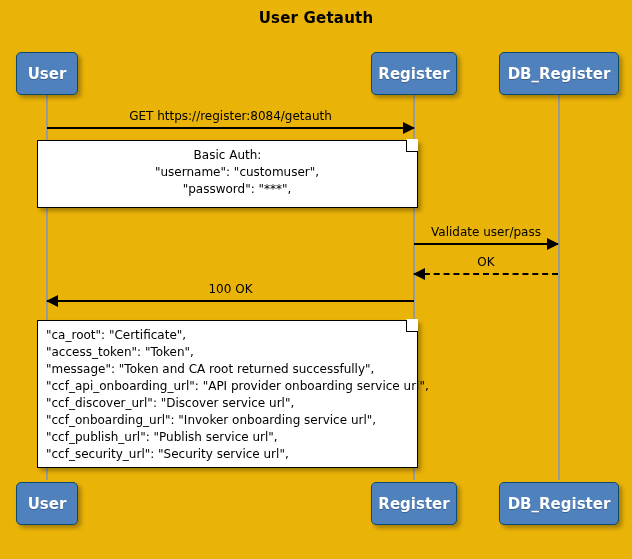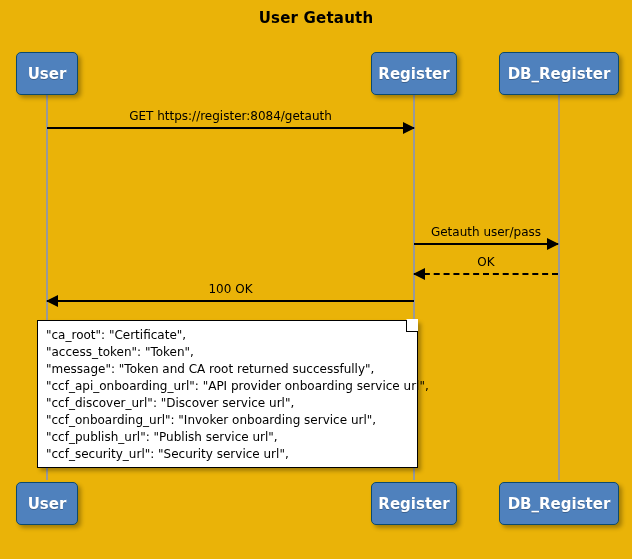--- a/index.html
+++ b/index.html
@@ -175,25 +175,33 @@
   <div class="actor-box" style="left:499px; top:52px; width:120px; height:43px;">
     <span>DB_Register</span>
   </div>
 
   <div class="msg to-right" style="left:47px; top:127px; width:367px;">
     <div class="line"></div>
     <div class="head"></div>
     <div class="label">GET https://register:8084/getauth</div>
   </div>
 
+  <div class="note centered" style="left:37px; top:140px; width:381px; height:68px;">
+    <div class="fold"></div>
+    <div class="note-lines">
+      <div class="note-line">Basic Auth:</div><br>
+      <div class="note-line">     "username": "customuser",</div><br>
+      <div class="note-line">     "password": "***",</div>
+    </div>
+  </div>
 
   <div class="msg to-right" style="left:414px; top:243px; width:144px;">
     <div class="line"></div>
     <div class="head"></div>
-    <div class="label">Getauth user/pass</div>
+    <div class="label">Validate user/pass</div>
   </div>
 
   <div class="msg to-left dashed" style="left:414px; top:273px; width:144px;">
     <div class="line"></div>
     <div class="head"></div>
     <div class="label">OK</div>
   </div>
 
   <div class="msg to-left" style="left:47px; top:300px; width:367px;">
     <div class="line"></div>

